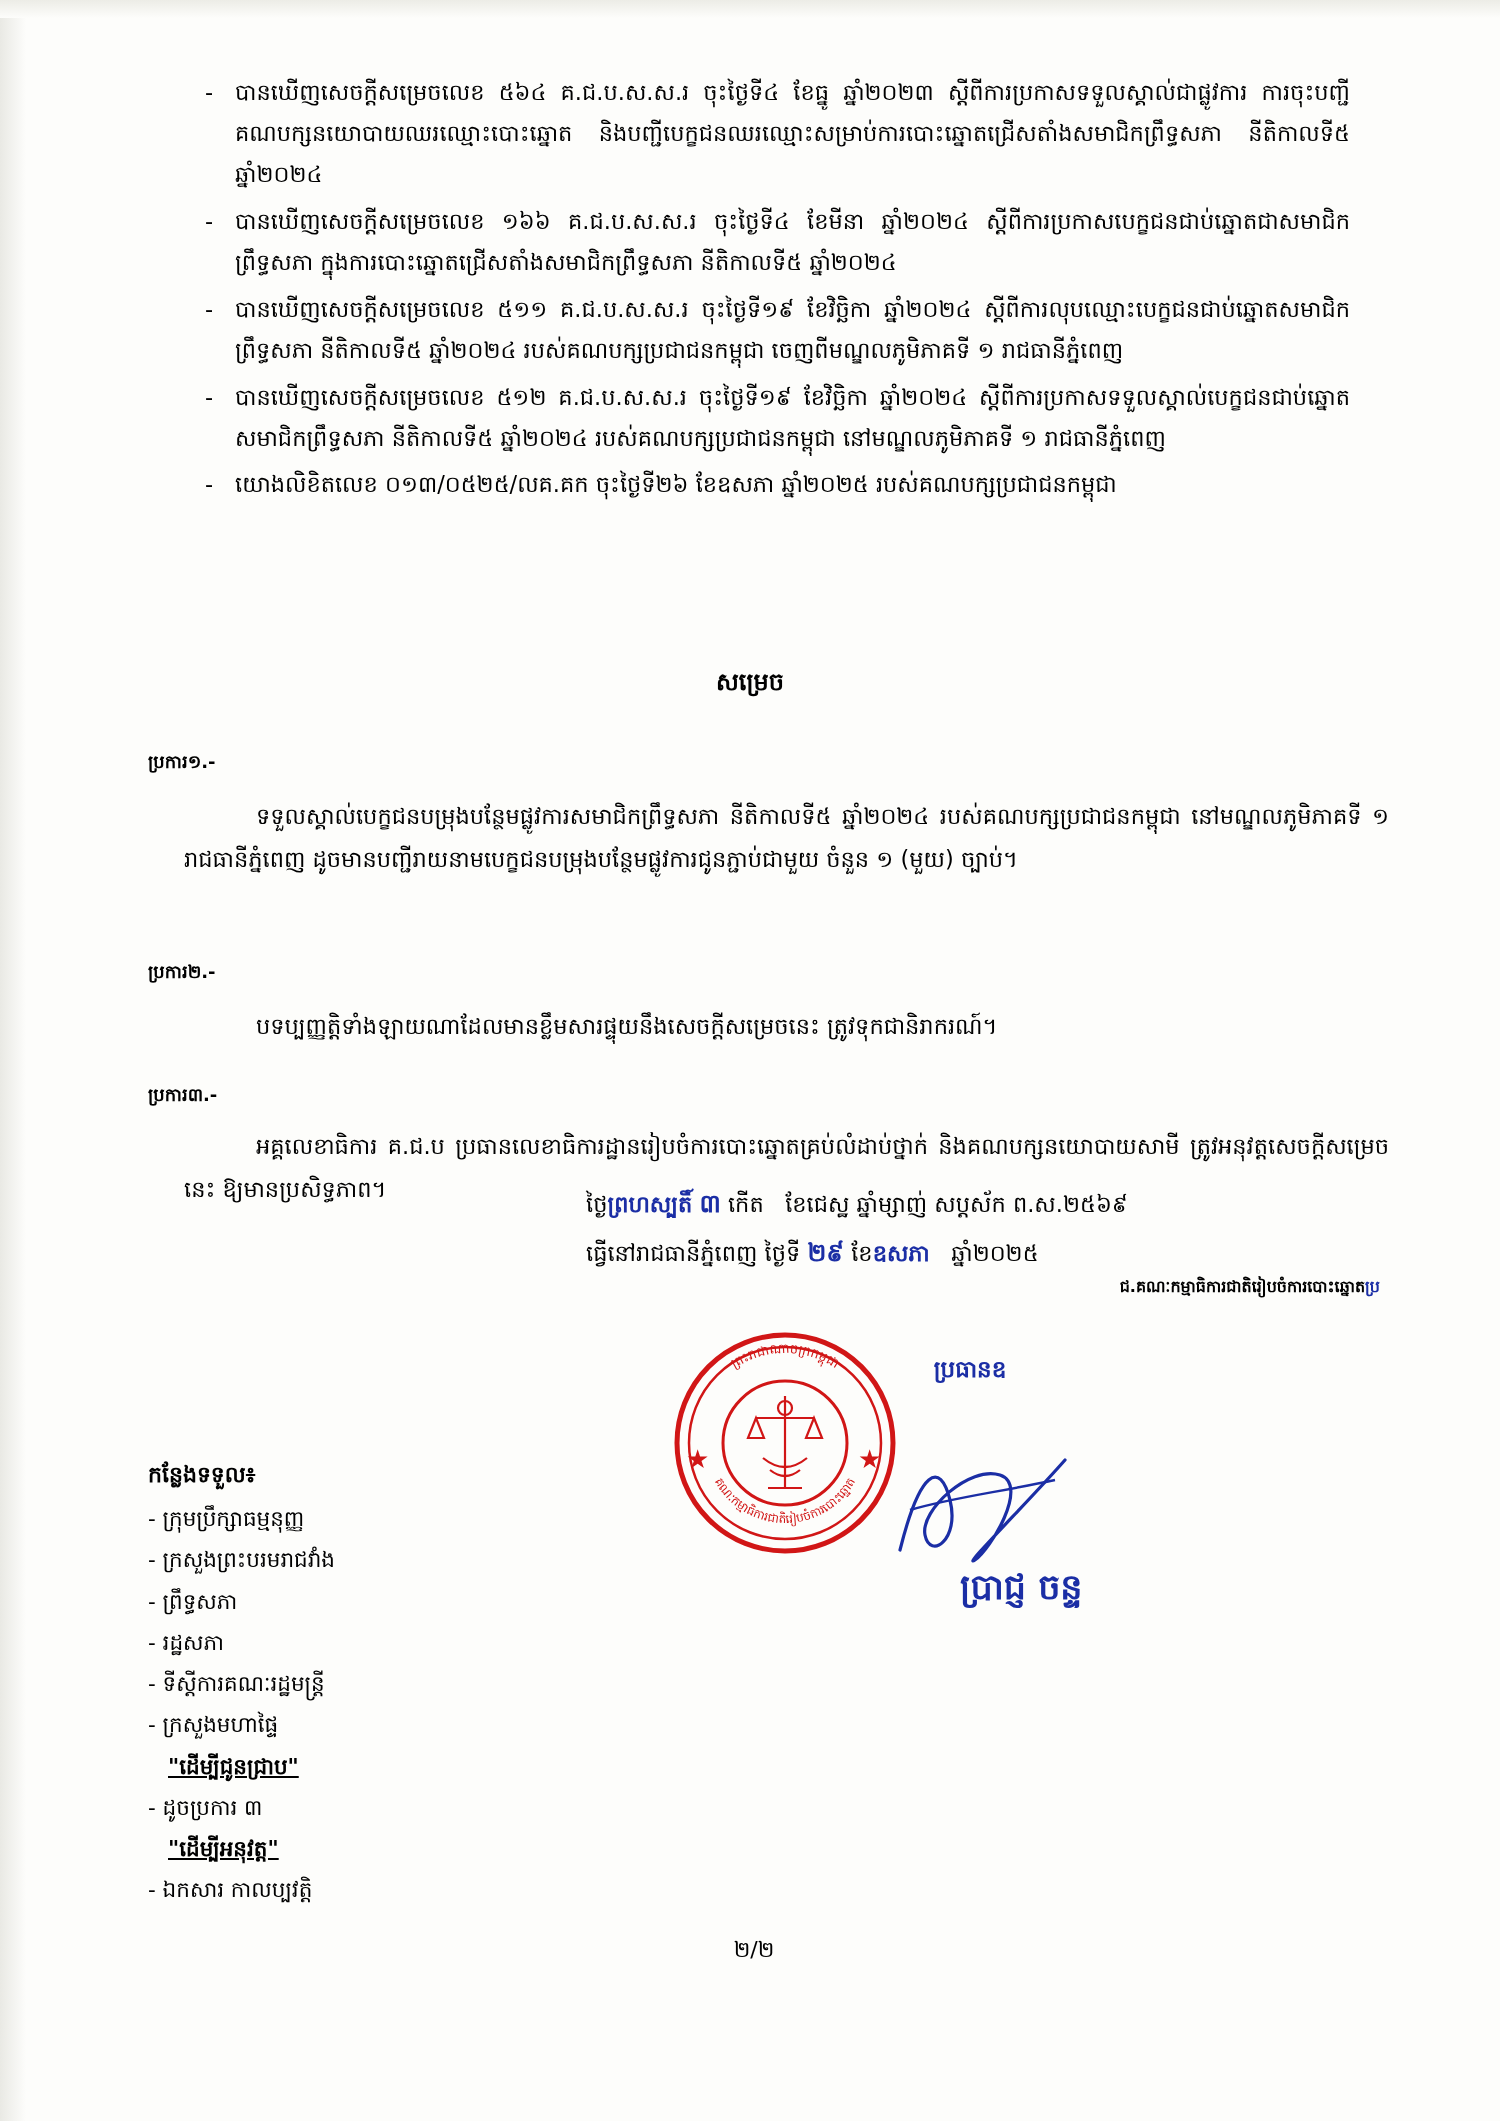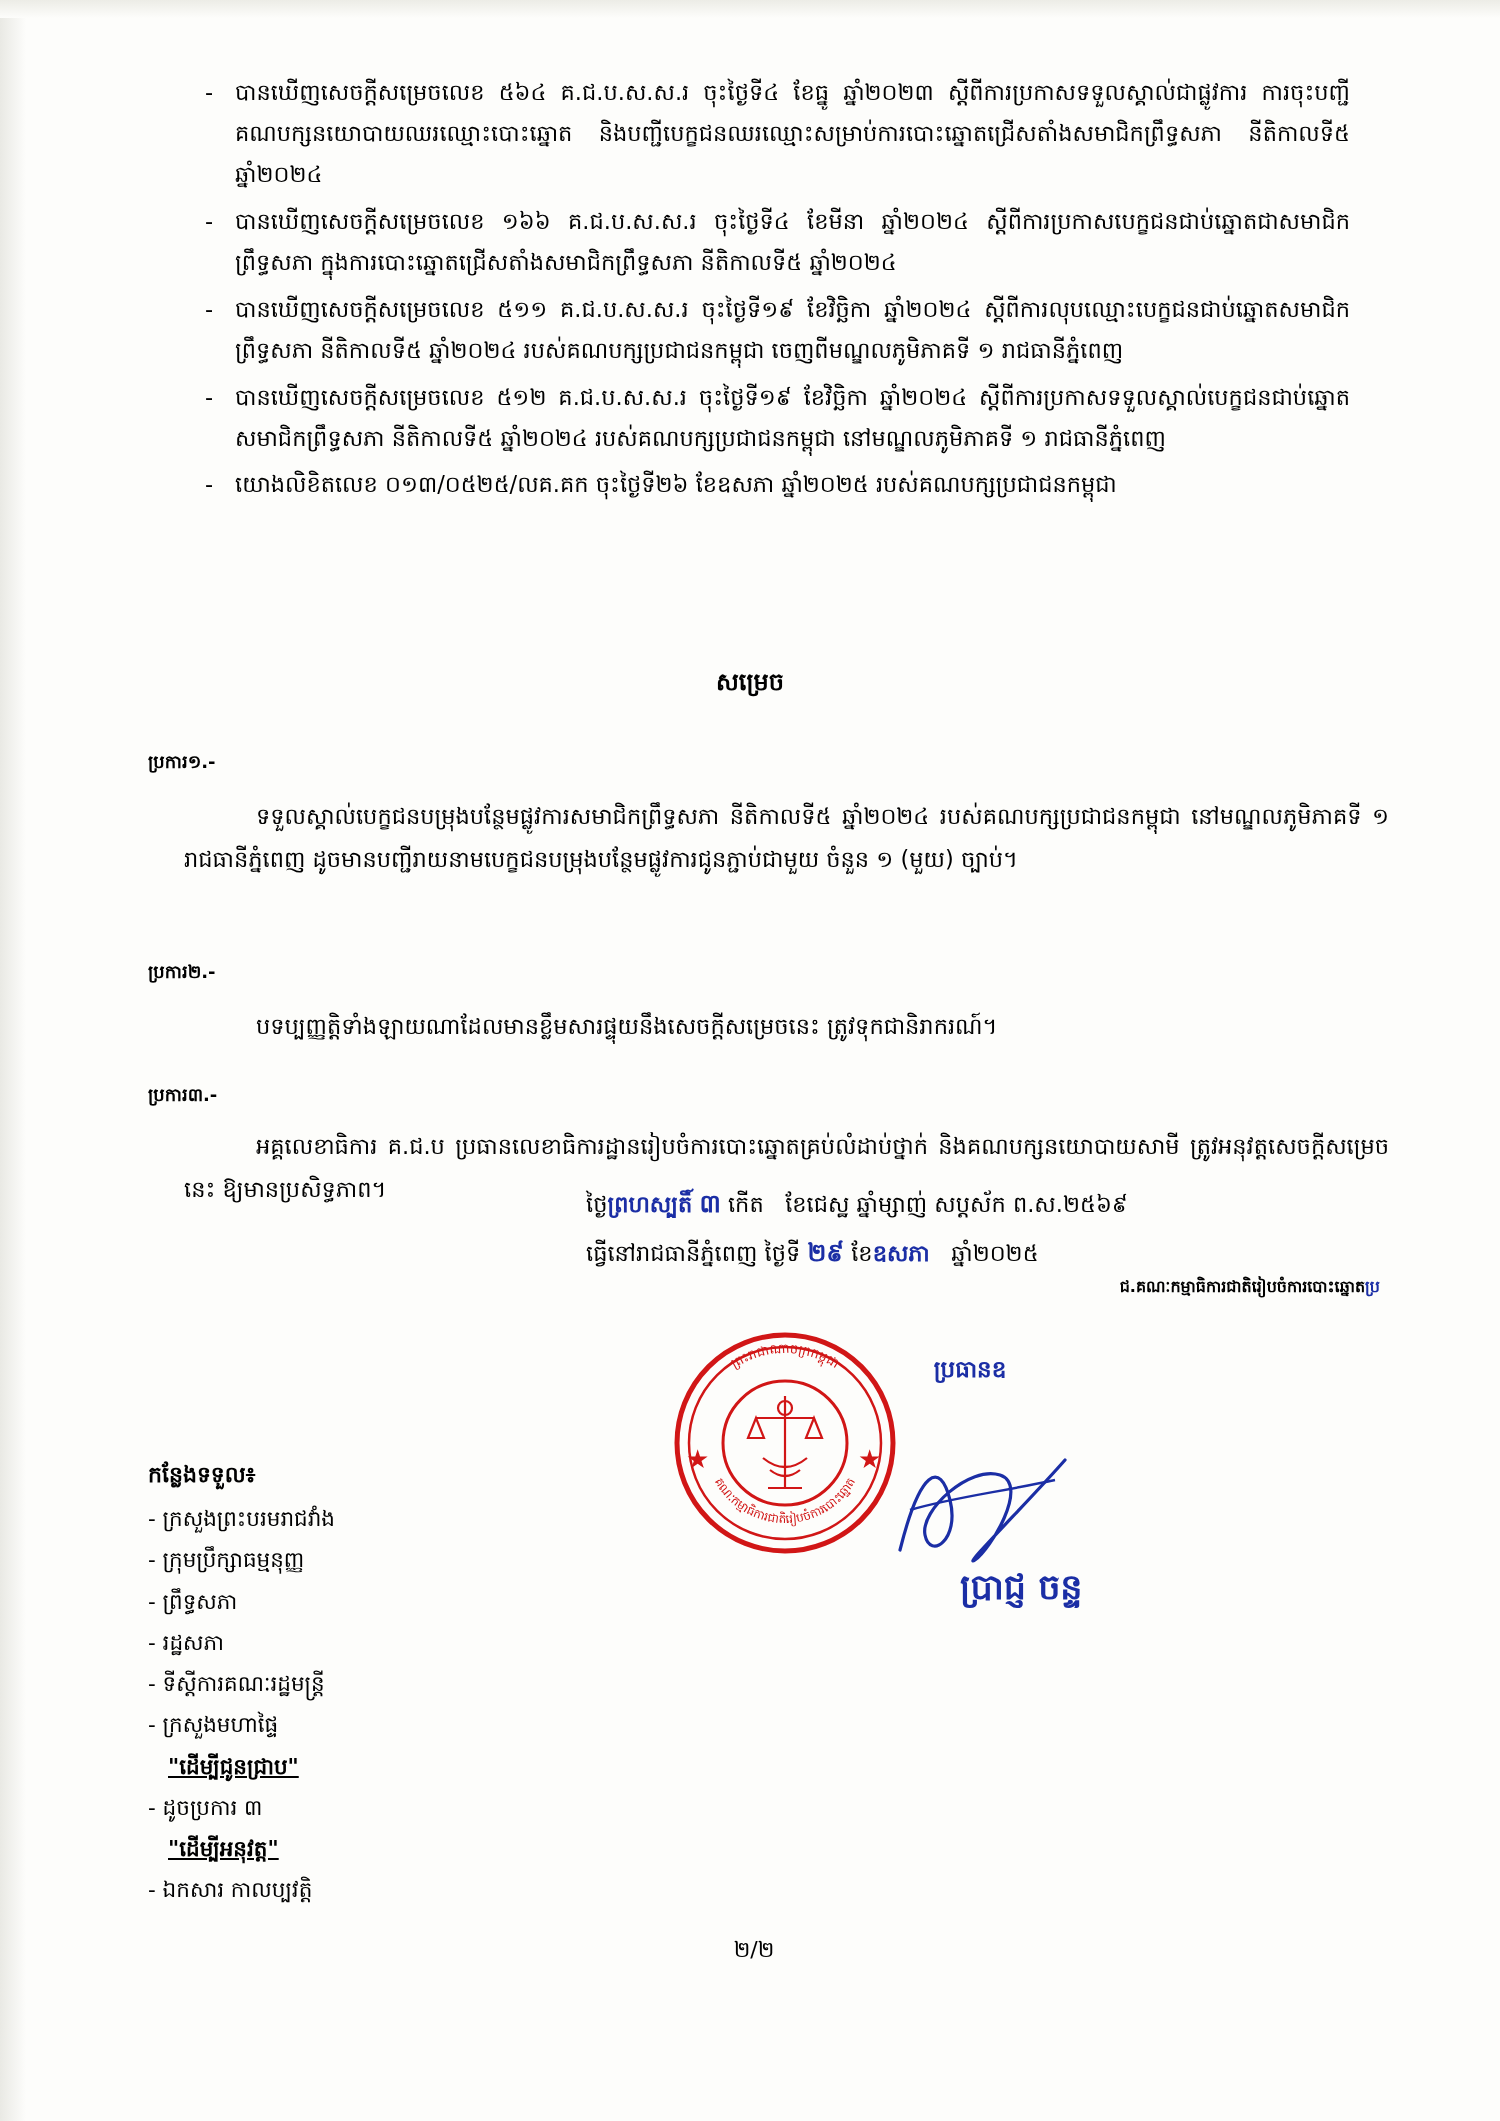--- a/index.html
+++ b/index.html
@@ -295,25 +295,25 @@
         <path d="M30,70 C70,58 120,52 175,40" fill="none" stroke="#1b2ea5" stroke-width="2.4"></path>
       </svg>
     </div>
 
     <div class="signature-name">ប្រាជ្ញ ចន្ទ</div>
 
     <div class="cc-title">កន្លែងទទួល៖</div>
     <div class="cc-list">
       <div class="cc-item">
         <span>-</span>
+        <span>ក្រុមប្រឹក្សាធម្មនុញ្ញ</span>
+      </div>
+      <div class="cc-item">
+        <span>-</span>
         <span>ក្រសួងព្រះបរមរាជវាំង</span>
-      </div>
-      <div class="cc-item">
-        <span>-</span>
-        <span>ក្រុមប្រឹក្សាធម្មនុញ្ញ</span>
       </div>
       <div class="cc-item">
         <span>-</span>
         <span>ព្រឹទ្ធសភា</span>
       </div>
       <div class="cc-item">
         <span>-</span>
         <span>រដ្ឋសភា</span>
       </div>
       <div class="cc-item">

